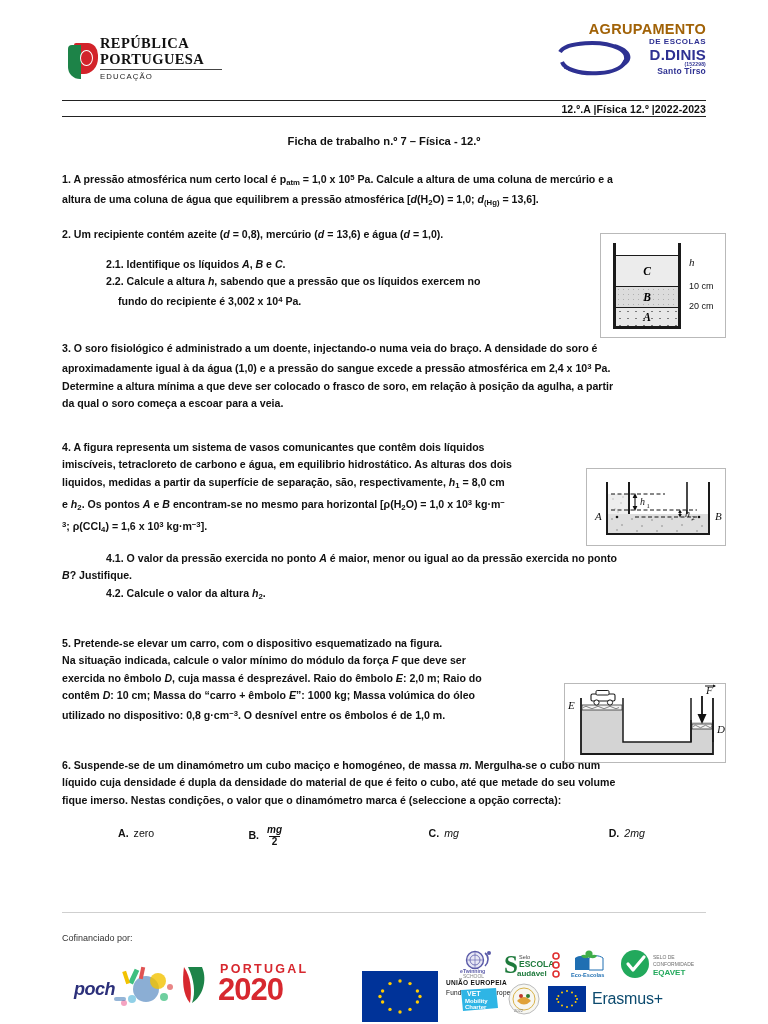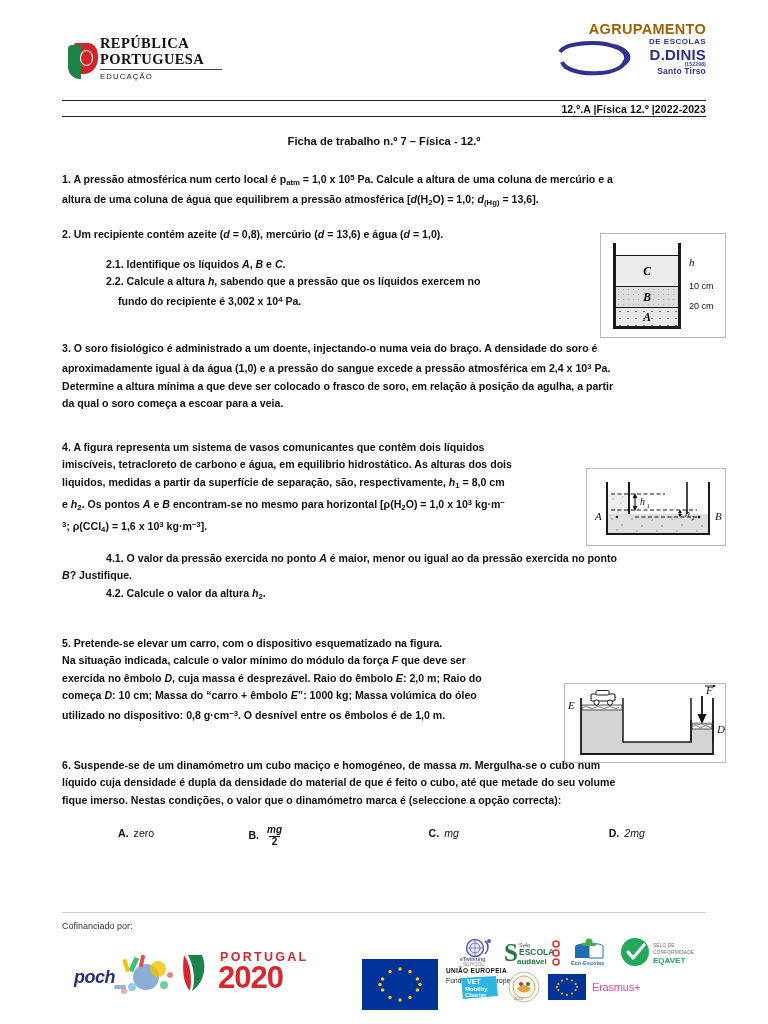--- a/index.html
+++ b/index.html
@@ -155,21 +155,21 @@
 
   
   #fig-q5 { right: 42px; top: 665px; width: 162px; height: 80px; }
 
   
   .footer {
     position: absolute; left: 0; right: 0; bottom: 0; height: 130px;
   }
   .foot-rule { margin: 0 62px; border-top: 1px solid #cfcfcf; }
   .cofin {
-    margin-left: 62px; margin-top: 8px;
+    margin-left: 62px; margin-top: 20px;
     font-size: 9px; color: #333;
   }
   .foot-row {
     position: relative; margin: 6px 62px 0 62px; height: 62px;
   }
   
   .poch { position: absolute; left: 12px; top: 16px; width: 110px; height: 44px; font-style: italic; }
   .poch-word {
     position: absolute; left: 0; top: 14px;
     font-size: 18px; font-weight: bold; color: #2b2f7a;
@@ -183,21 +183,21 @@
   
   .euflag { position: absolute; left: 300px; top: 22px; width: 76px; height: 51px; background: #003399; }
   .eu-txt { position: absolute; left: 384px; top: 30px; }
   .eu-t1 { font-size: 6.5px; font-weight: bold; color: #111; letter-spacing: .3px; }
   .eu-t2 { font-size: 6.5px; color: #111; margin-top: 3px; letter-spacing: .2px;}
 
   
   .badges { position: absolute; right: 0px; top: 0px; width: 248px; height: 70px; }
   .badge-row { display: flex; align-items: center; gap: 6px; }
   .badge { position: relative; }
-  .erasmus-word { font-size: 11px; color: #ec4899; letter-spacing: -.2px; }
+  .erasmus-word { font-size: 16px; color: #0c4a6e; letter-spacing: -.2px; }
 </style>
 </head>
 <body>
 
 <div class="page">
 
   <div class="header">
 
     <div class="rp-logo">
       <div class="shield">
@@ -271,21 +271,21 @@
       <span class="ital" style="margin-left:-44px; display:inline-block">B</span><span>? Justifique.</span>
     </div>
     <div class="sub">
       <span>4.2. Calcule o valor da altura </span><span class="ital">h</span><sub>2</sub><span>.</span>
     </div>
 
     <div class="q" style="margin-top:30px; width:500px;">
       <span>5. Pretende-se elevar um carro, com o dispositivo esquematizado na figura.</span><br>
       <span>Na situação indicada, calcule o valor mínimo do módulo da força </span><span class="ital">F</span><span> que deve ser</span><br>
       <span>exercida no êmbolo </span><span class="ital">D</span><span>, cuja massa é desprezável. Raio do êmbolo </span><span class="ital">E</span><span>: 2,0 m; Raio do</span><br>
-      <span>começa </span><span class="ital">D</span><span>: 10 cm; Massa do “carro + êmbolo </span><span class="ital">E</span><span>”: 1000 kg; Massa volúmica do óleo</span><br>
+      <span>contêm </span><span class="ital">D</span><span>: 10 cm; Massa do “carro + êmbolo </span><span class="ital">E</span><span>”: 1000 kg; Massa volúmica do óleo</span><br>
       <span>utilizado no dispositivo: 0,8 g·cm</span><sup>−3</sup><span>. O desnível entre os êmbolos é de 1,0 m.</span>
     </div>
 
     <div class="q" style="margin-top:32px">
       <span>6. Suspende-se de um dinamómetro um cubo maciço e homogéneo, de massa </span><span class="ital">m</span><span>. Mergulha-se o cubo num</span><br>
       <span>líquido cuja densidade é dupla da densidade do material de que é feito o cubo, até que metade do seu volume</span><br>
       <span>fique imerso. Nestas condições, o valor que o dinamómetro marca é (seleccione a opção correcta):</span>
     </div>
 
     <div class="opts">

